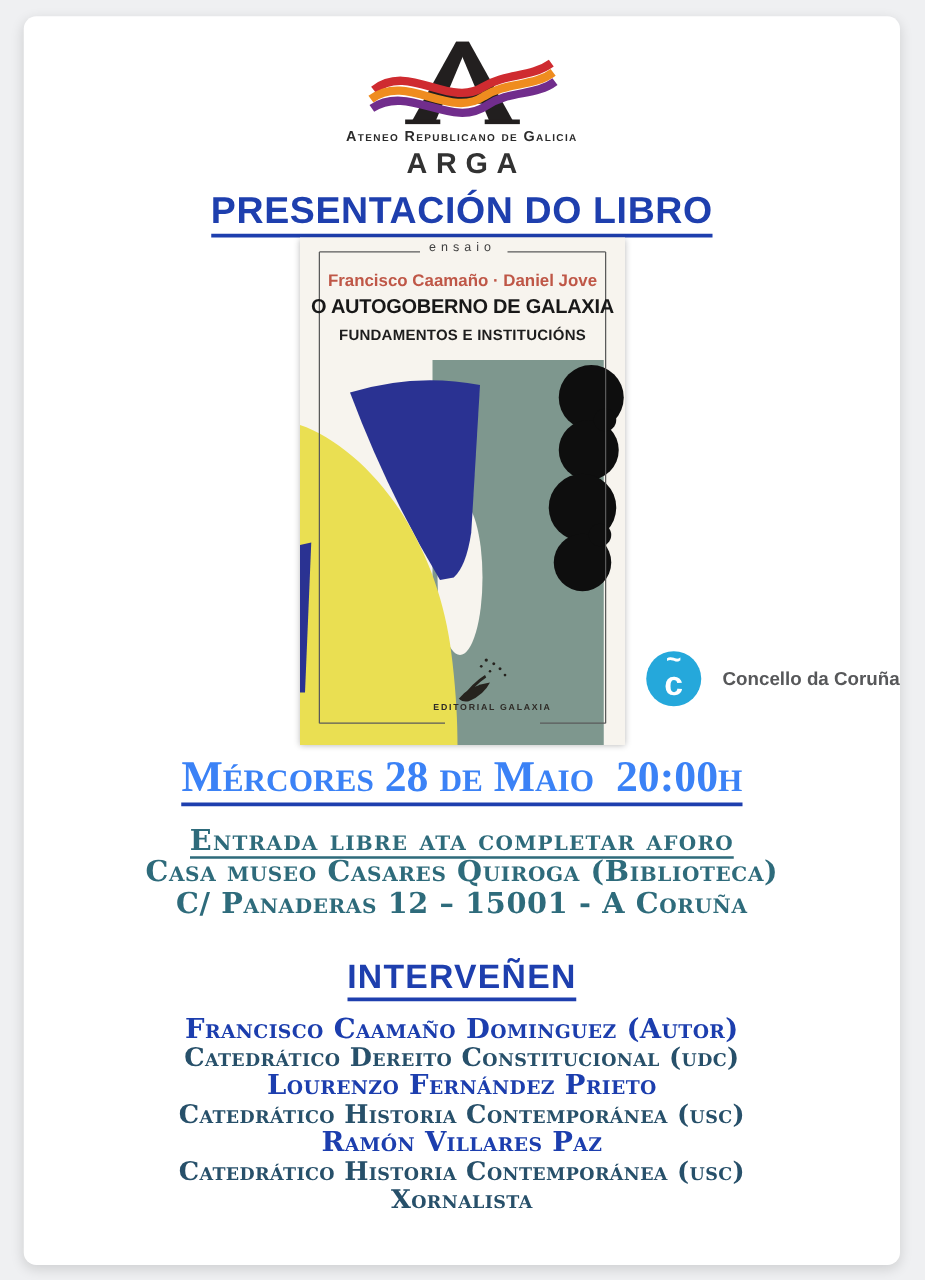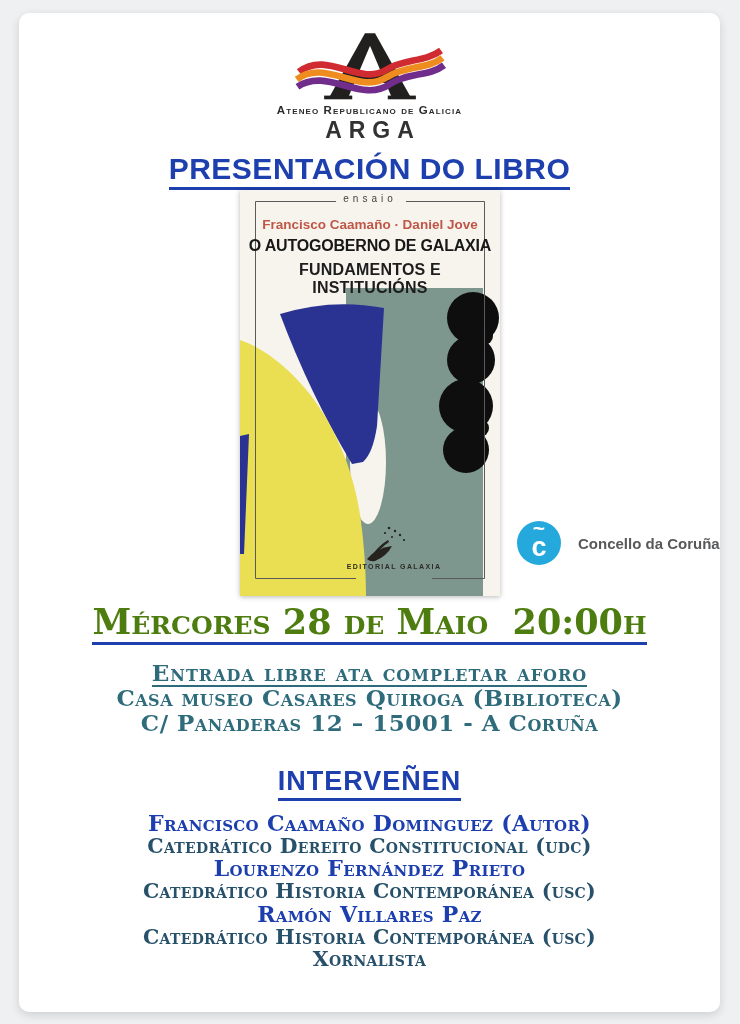--- a/index.html
+++ b/index.html
@@ -54,21 +54,21 @@
   .cover-authors {
     position:absolute; top:27px; left:0; width:100%; text-align:center;
     font-size:13.5px; font-weight:700; color:#bf5747; z-index:3;
   }
   .cover-title {
     position:absolute; top:47px; left:0; width:100%; text-align:center;
     font-size:16px; font-weight:800; letter-spacing:-.2px; color:#181818; z-index:3;
   }
   .cover-subtitle {
     position:absolute; top:71px; left:0; width:100%; text-align:center;
-    font-size:16px; font-weight:700; letter-spacing:.2px; color:#1d1d1d; z-index:3;
+    font-size:12px; font-weight:700; letter-spacing:.2px; color:#1d1d1d; z-index:3;
   }
   .cover-publisher {
     position:absolute; top:373px; left:54px; width:200px; text-align:center;
     font-size:7px; font-weight:700; letter-spacing:1.4px; color:#2e2b26; z-index:3;
   }
 
   
   .sponsor { position:absolute; left:498px; top:508px; display:flex; align-items:center; }
   .sponsor-circle {
     width:44px; height:44px; border-radius:50%; background:#25a8db;
@@ -82,21 +82,21 @@
     position:absolute; top:9px; left:0; width:100%; text-align:center;
     font-size:27px; font-weight:700; line-height:34px;
   }
   .sponsor-name { margin-left:17px; font-size:15px; font-weight:700; color:#57585a; }
 
   
   .smallcaps-serif { font-family:"DejaVu Serif", serif; font-variant:small-caps; font-weight:700; }
   .event-date { top:588px; }
   .event-date span {
     display:inline-block; font-size:35px; line-height:1.18; letter-spacing:0;
-    color:#4d7c0f; border-bottom:3px solid #1e3fae;
+    color:#3b82f6; border-bottom:3px solid #1e3fae;font-family:Liberation Serif, serif;
   }
   .event-admission { top:648px; }
   .event-admission span {
     display:inline-block; font-size:23px; line-height:1.0; letter-spacing:1px;
     color:#2e6b7b; border-bottom:2px solid #2e6b7b; padding-bottom:1px;
   }
   .event-venue, .event-address { color:#2e6b7b; font-size:23px; letter-spacing:.5px; line-height:1.0; }
   .event-venue { top:673px; }
   .event-address { top:698px; }
 

